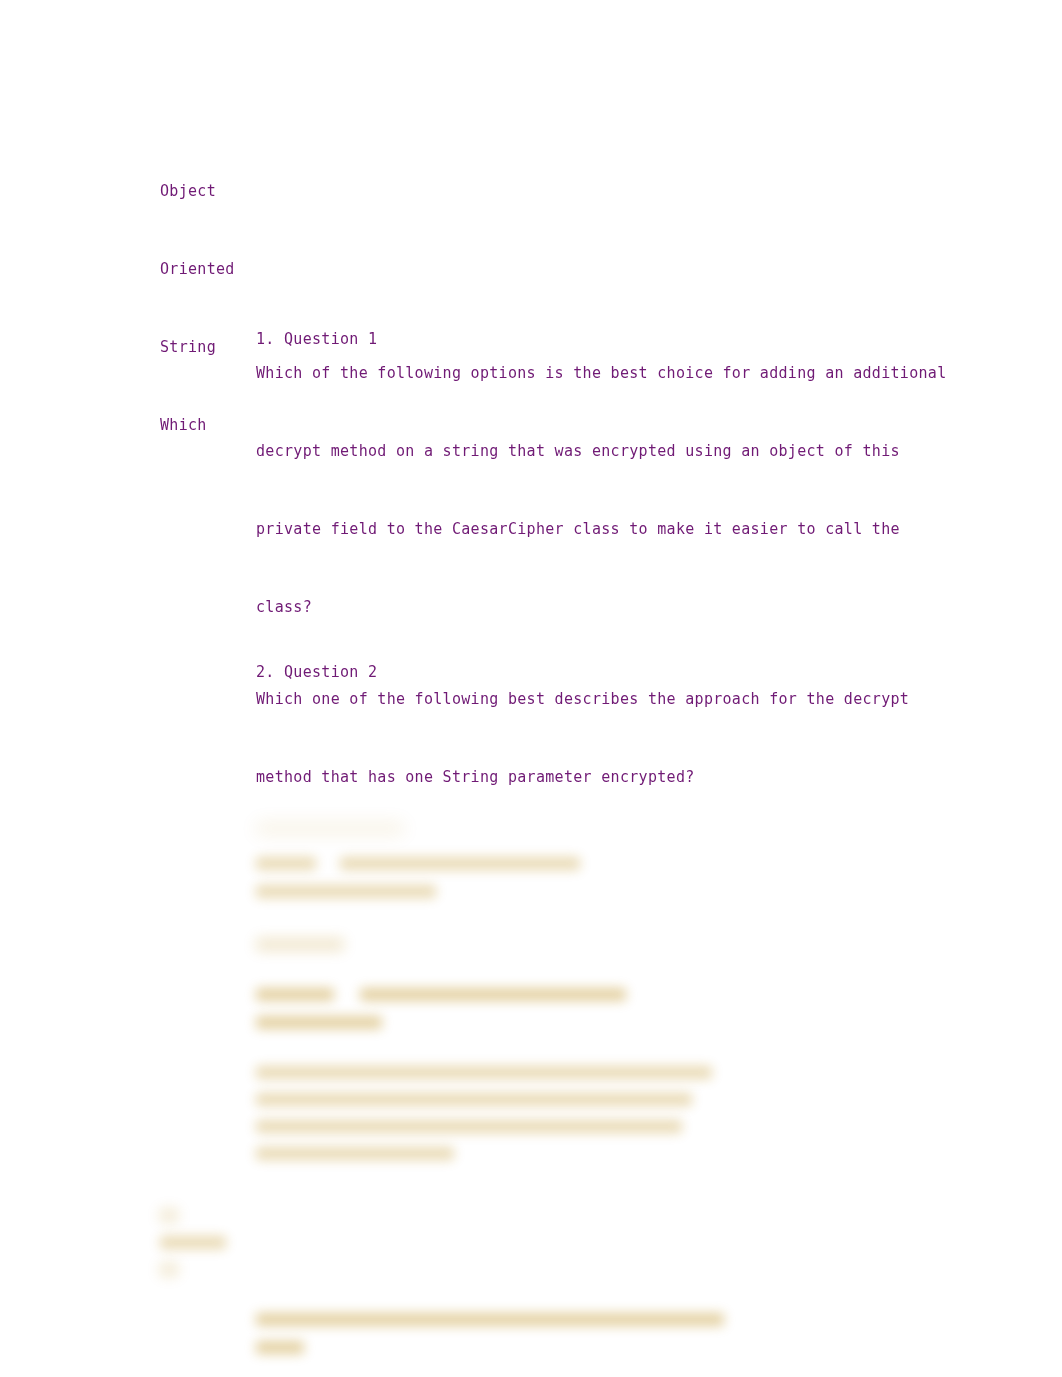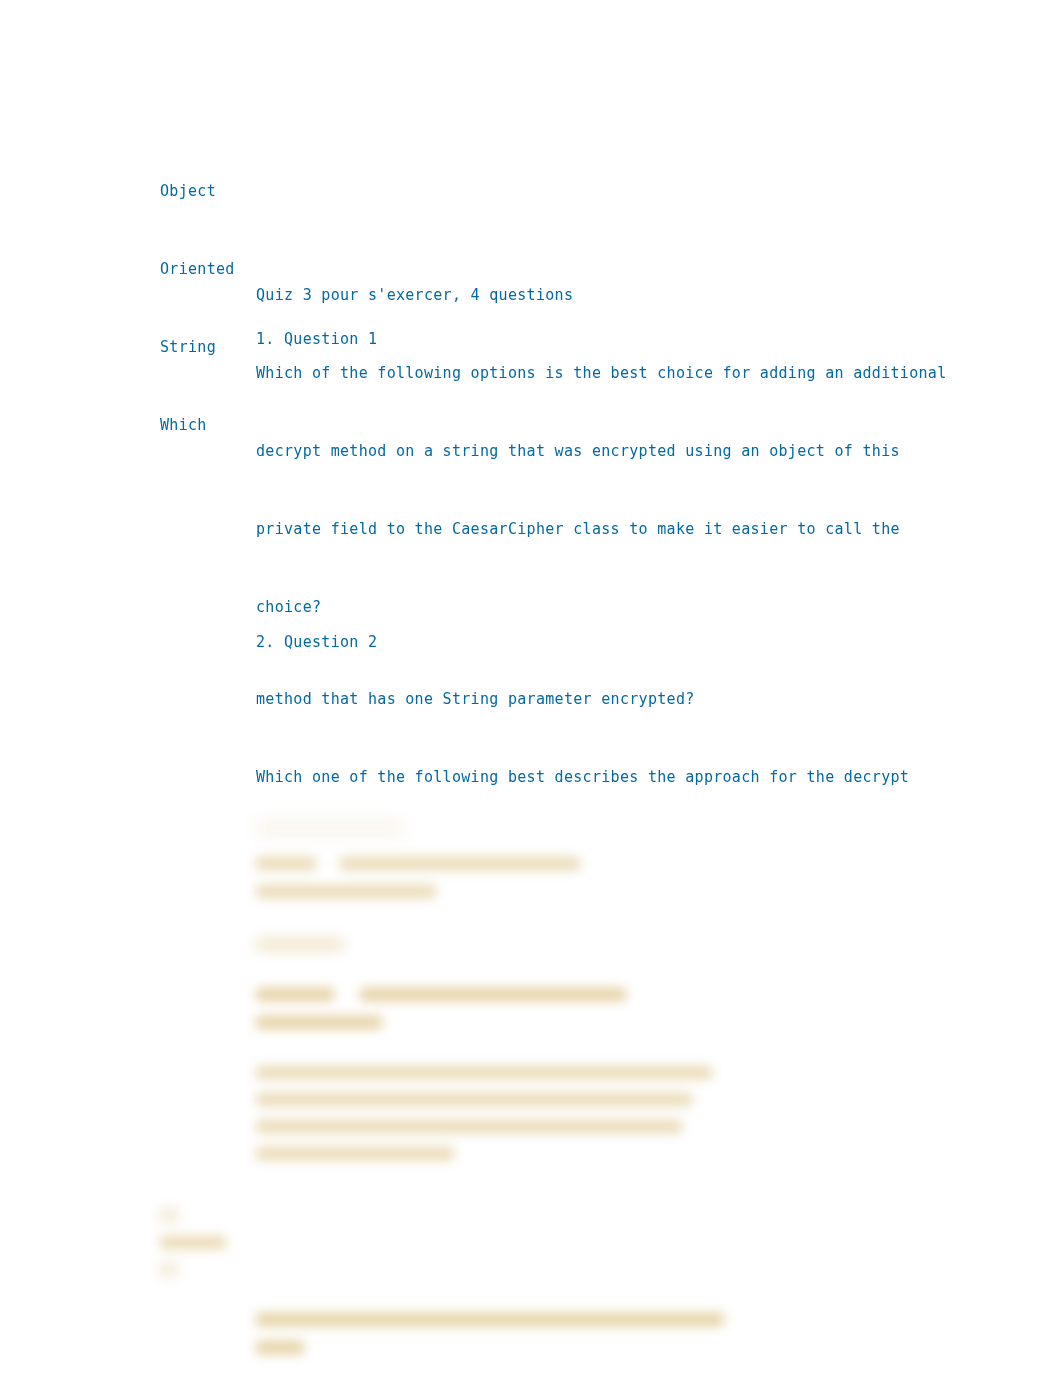--- a/index.html
+++ b/index.html
@@ -22,21 +22,21 @@
     background: #ffffff;
     overflow: hidden;
   }
 
   
   .tx {
     position: absolute;
     font-size: 15px;
     line-height: 26px;
     letter-spacing: 0.02em;
-    color: #0369a1;
+    color: #701a75;
     white-space: pre;
   }
 
   
   .margin-col {
     left: 160px;
     width: 90px;
   }
   .margin-col .mline {
     display: block;
@@ -84,41 +84,38 @@
 
 <div class="page">
 
   <div class="tx margin-col" style="top:126px;">
     <span class="mline">Object</span>
     <span class="mline">Oriented</span>
     <span class="mline">String</span>
     <span class="mline">Which</span>
   </div>
 
-  <div class="tx main-col" style="top:230px;">
-    <span class="line">Quiz 3 pour s'exercer, 4 questions</span>
-  </div>
 
   <div class="tx main-col" style="top:274px;">
     <span class="qnum">1. Question 1</span>
   </div>
   <div class="tx main-col qbody" style="top:308px;">
     <span class="line">Which of the following options is the best choice for adding an additional</span>
     <span class="line">decrypt method on a string that was encrypted using an object of this</span>
     <span class="line">private field to the CaesarCipher class to make it easier to call the</span>
-    <span class="line">choice?</span>
+    <span class="line">class?</span>
   </div>
   <div style="position:absolute;left:256px;top:412px;width:660px;height:194px;"></div>
 
-  <div class="tx main-col" style="top:577px;">
+  <div class="tx main-col" style="top:607px;">
     <span class="qnum">2. Question 2</span>
   </div>
   <div class="tx main-col qbody" style="top:634px;">
+    <span class="line">Which one of the following best describes the approach for the decrypt</span>
     <span class="line">method that has one String parameter encrypted?</span>
-    <span class="line">Which one of the following best describes the approach for the decrypt</span>
   </div>
   <div style="position:absolute;left:256px;top:688px;width:660px;height:128px;"></div>
 
   <div class="blur-region">
       <div class="blurline b-faint" style="left: 256px; top: 822px; width: 148px;"></div>
       <div class="blurline b-medium" style="left: 256px; top: 857px; width: 60px;"></div>
       <div class="blurline b-medium" style="left: 340px; top: 857px; width: 240px;"></div>
       <div class="blurline b-medium" style="left: 256px; top: 885px; width: 180px;"></div>
       <div class="blurline b-soft" style="left: 256px; top: 938px; width: 88px;"></div>
       <div class="blurline b-strong" style="left: 256px; top: 988px; width: 78px;"></div>

